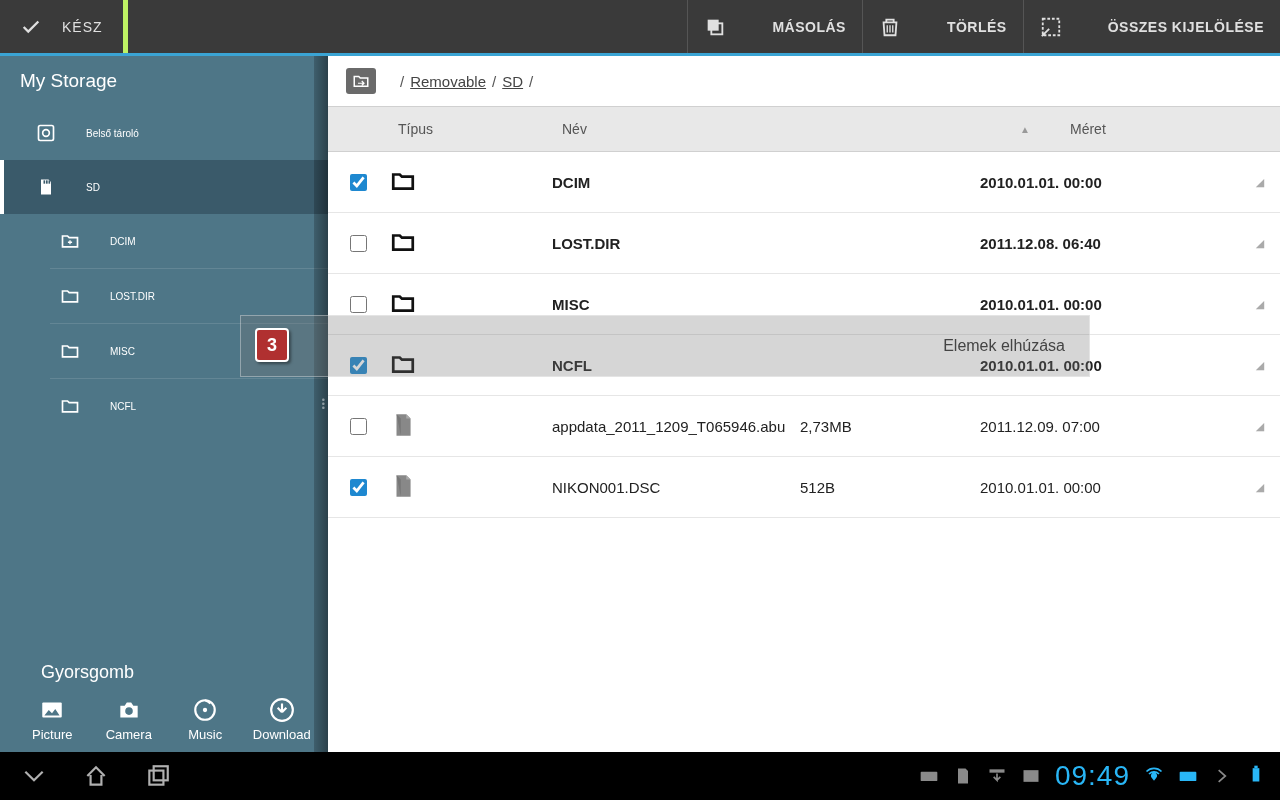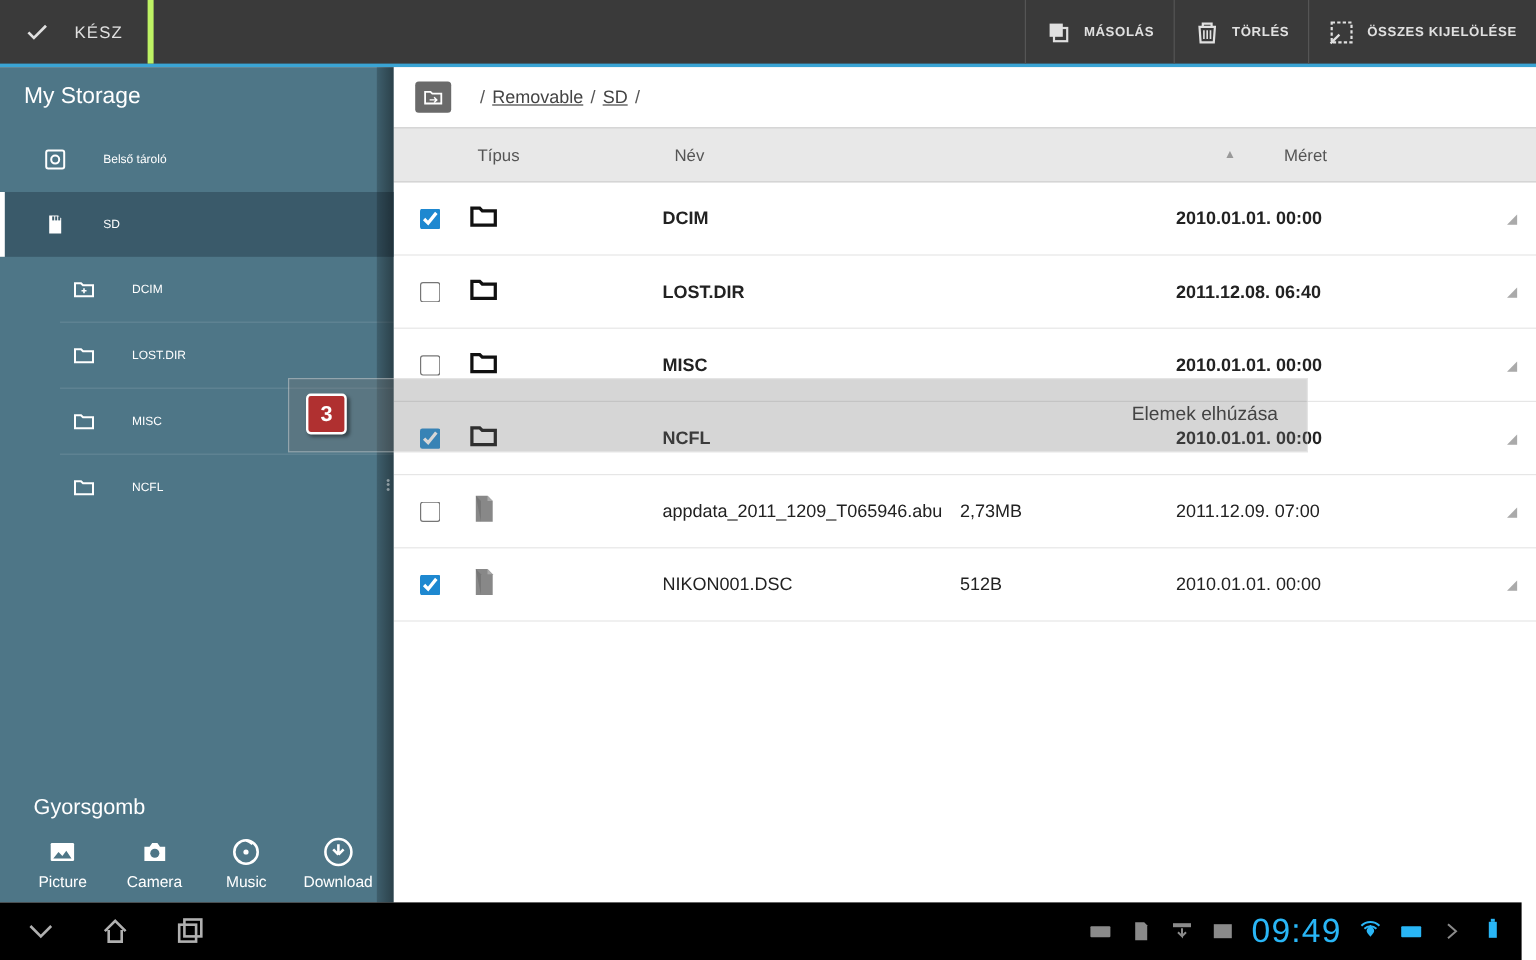--- a/index.html
+++ b/index.html
@@ -6,36 +6,36 @@
 body { width: 1280px; height: 800px; overflow: hidden; background: #fff; position: relative; }
 
 
 .topbar { height: 56px; background: #3a3a3a; display: flex; align-items: center; color: #e0e0e0; border-bottom: 3px solid #3aa4d4; }
 .topbar-left { display: flex; align-items: center; padding: 0 20px; height: 100%; border-right: 5px solid #bef264; }
 .topbar-left .check { width: 22px; height: 22px; margin-right: 20px; }
 .topbar-left .kesz { font-size: 14px; letter-spacing: 1px; }
 .topbar-right { margin-left: auto; display: flex; align-items: center; height: 100%; }
 .topbar-action { display: flex; align-items: center; padding: 0 16px; height: 100%; border-left: 1px solid #555; cursor: pointer; }
 .topbar-action .icon { width: 22px; height: 22px; margin-right: 10px; fill: #e0e0e0; }
-.topbar-action span { font-size: 11px; font-weight: bold; letter-spacing: 0.5px; }
+.topbar-action span { font-size: 14px; font-weight: bold; letter-spacing: 0.5px; margin-left: 36px; }
 
 
 .main { display: flex; height: 696px; }
 
 
 .sidebar { width: 328px; background: #4e7687; color: #fff; display: flex; flex-direction: column; position: relative; }
 .sidebar-title { padding: 14px 20px; font-size: 19px; }
 .sidebar-item { display: flex; align-items: center; padding: 17px 20px 17px 36px; cursor: pointer; }
 .sidebar-item.lv2 { padding-left: 60px; }
 .sidebar-item.active { background: #3a5a6a; border-left: 4px solid #fff; padding-left: 32px; }
 .sidebar-item .icon { width: 20px; height: 20px; margin-right: 30px; fill: #fff; }
 .sidebar-item .lbl { font-size: 10px; }
 .sidebar-sep { height: 1px; background: rgba(255,255,255,0.12); margin-left: 50px; }
 .sidebar-bottom { margin-top: auto; }
-.gyors { padding: 18px 20px 10px 28px; font-size: 18px; }
+.gyors { padding: 18px 20px 10px 41px; font-size: 18px; }
 .shortcuts { display: flex; justify-content: space-around; padding: 4px 8px 10px 14px; }
 .shortcut { display: flex; flex-direction: column; align-items: center; cursor: pointer; min-width: 70px; }
 .shortcut .sico { width: 26px; height: 26px; fill: #fff; margin-bottom: 4px; }
 .shortcut .slabel { font-size: 13px; color: #fff; }
 .edge { position: absolute; right: 0; top: 0; bottom: 0; width: 14px; background: linear-gradient(to right, rgba(0,0,0,0.2), rgba(0,0,0,0.45)); }
 .edge-dots { position: absolute; right: 3px; top: 50%; transform: translateY(-50%); color: rgba(255,255,255,0.45); font-size: 9px; line-height: 4px; }
 
 
 .content { flex: 1; display: flex; flex-direction: column; background: #fff; }
 .breadcrumb { display: flex; align-items: center; padding: 12px 18px; color: #555; font-size: 15px; }
@@ -62,21 +62,21 @@
 .row .c-name { font-weight: 600; }
 .row .c-date { font-weight: 600; }
 .row .c-more { color: #aaa; font-size: 11px; text-align: center; }
 
 
 .drag-overlay { position: absolute; left: 240px; top: 315px; width: 850px; height: 62px; background: rgba(120,120,120,0.3); border: 1px solid rgba(255,255,255,0.35); backdrop-filter: blur(0px); display: flex; align-items: center; }
 .drag-badge { position: absolute; left: 14px; top: 12px; width: 34px; height: 34px; background: #b03030; border: 2px solid #fff; border-radius: 4px; display: flex; align-items: center; justify-content: center; color: #fff; font-weight: bold; font-size: 18px; box-shadow: 2px 2px 3px rgba(0,0,0,0.4); }
 .drag-label { margin-left: auto; margin-right: 24px; color: #444; font-size: 16px; }
 
 
-.navbar { position: absolute; bottom: 0; left: 0; right: 12px; height: 48px; background: #000; display: flex; align-items: center; color: #b0b0b0; padding: 0 14px; }
+.navbar { position: absolute; bottom: 0; left: 0; right: 0; height: 48px; background: #000; display: flex; align-items: center; color: #b0b0b0; padding: 0 14px; }
 .nav-btn { width: 40px; height: 40px; display: flex; align-items: center; justify-content: center; margin-right: 22px; cursor: pointer; }
 .nav-btn svg { width: 26px; height: 26px; fill: none; stroke: #b0b0b0; stroke-width: 2; }
 .nav-right { margin-left: auto; display: flex; align-items: center; gap: 14px; }
 .clock { color: #29b6f6; font-size: 28px; letter-spacing: 1px; font-weight: 300; font-family: 'Arial Narrow', Arial; }
 .nav-right svg { width: 20px; height: 20px; fill: #8a8a8a; }
 .wifi svg, .batt svg { fill: #29b6f6; }
 
 
 .folder-svg { fill: none; stroke: #111; stroke-width: 2.5; }
 .file-svg { fill: #888; }

